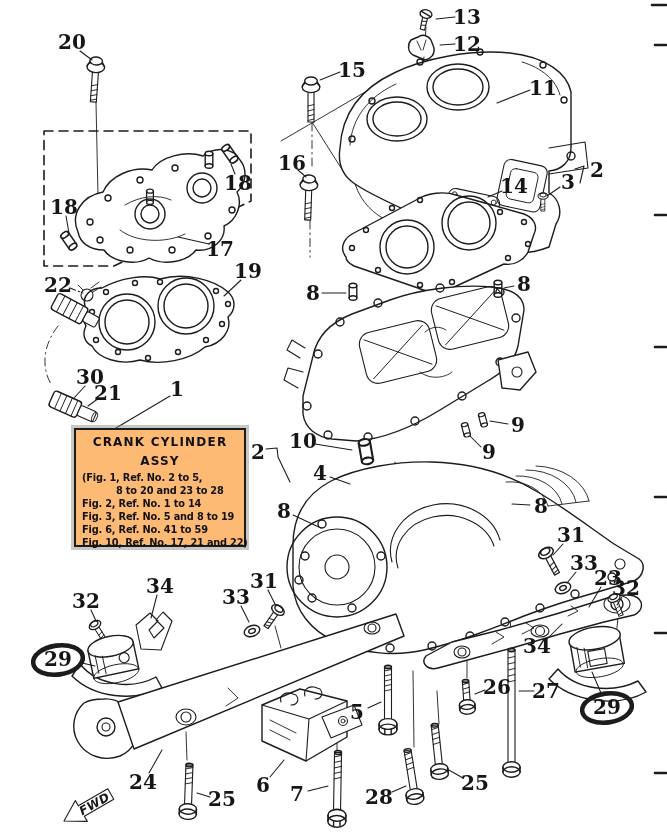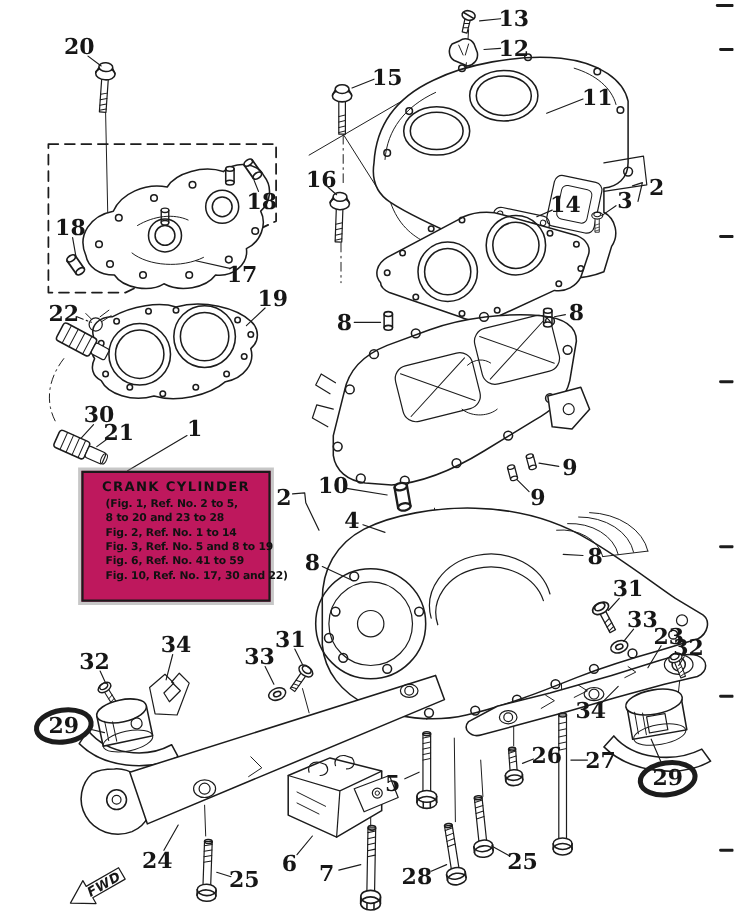--- a/index.html
+++ b/index.html
@@ -19,27 +19,27 @@
   #art text.callout{font-family:"DejaVu Serif",serif;font-size:20px;font-weight:bold;
     fill:#161616;stroke:none;text-anchor:middle;dominant-baseline:central;}
   #art .hl{stroke-width:4.6;fill:none;}
   #art .tick{stroke-width:2.6;}
   #art text.fwd{font-family:"DejaVu Sans",sans-serif;font-style:italic;font-weight:bold;
     font-size:12px;fill:#161616;stroke:none;text-anchor:middle;dominant-baseline:central;
     letter-spacing:0.5px;}
   
   #assy-box{position:absolute;left:74px;top:428px;width:172px;height:119px;
     border:2.5px solid #1b1b1b;box-shadow:0 0 0 3px rgba(130,130,130,.45);
-    background:#be185d;box-sizing:border-box;color:#111;}
+    background:#fdba74;box-sizing:border-box;color:#111;}
   #assy-box .ttl{font-size:12px;font-weight:bold;text-align:center;letter-spacing:1.2px;
     line-height:14px;margin-top:5px;white-space:nowrap;}
   #assy-box .refs{margin-top:4px;font-size:9.8px;font-weight:bold;line-height:12.9px;
     letter-spacing:-0.2px;white-space:nowrap;}
-  #assy-box .refs div{padding-left:20px;}
-  #assy-box .refs div:nth-child(2){padding-left:20px;}
+  #assy-box .refs div{padding-left:6px;}
+  #assy-box .refs div:nth-child(2){padding-left:40px;}
 </style>
 </head>
 <body>
 
 <div id="stage">
 <svg id="art" width="667" height="837" viewBox="0 0 667 837">
 
   <defs>
     <g id="pin">
           <ellipse cx="0" cy="-6.5" rx="3.8" ry="2.2" class="wfill"></ellipse>
@@ -574,22 +574,23 @@
       <text x="626" y="588" class="callout">32</text>
       <polyline points="547,639 562,624" class="leader"></polyline>
       <text x="537" y="646" class="callout">34</text>
       <polyline points="601,693 592,672" class="leader"></polyline>
       <ellipse cx="607" cy="708" rx="25" ry="14.5" class="hl" stroke="#1e51c4" transform="rotate(-8 607 708)"></ellipse>
       <text x="607" y="707" class="callout">29</text>
     </svg>
 
   <div id="assy-box">
     <div class="ttl">CRANK CYLINDER</div>
+    <div class="ttl">ASSY</div>
     <div class="refs">
       <div>(Fig. 1, Ref. No. 2 to 5,</div>
       <div>8 to 20 and 23 to 28</div>
       <div>Fig. 2, Ref. No. 1 to 14</div>
       <div>Fig. 3, Ref. No. 5 and 8 to 19</div>
       <div>Fig. 6, Ref. No. 41 to 59</div>
-      <div>Fig. 10, Ref. No. 17, 30 and 22)</div>
+      <div>Fig. 10, Ref. No. 17, 21 and 22)</div>
     </div>
   </div>
 </div>
 
 </body></html>

